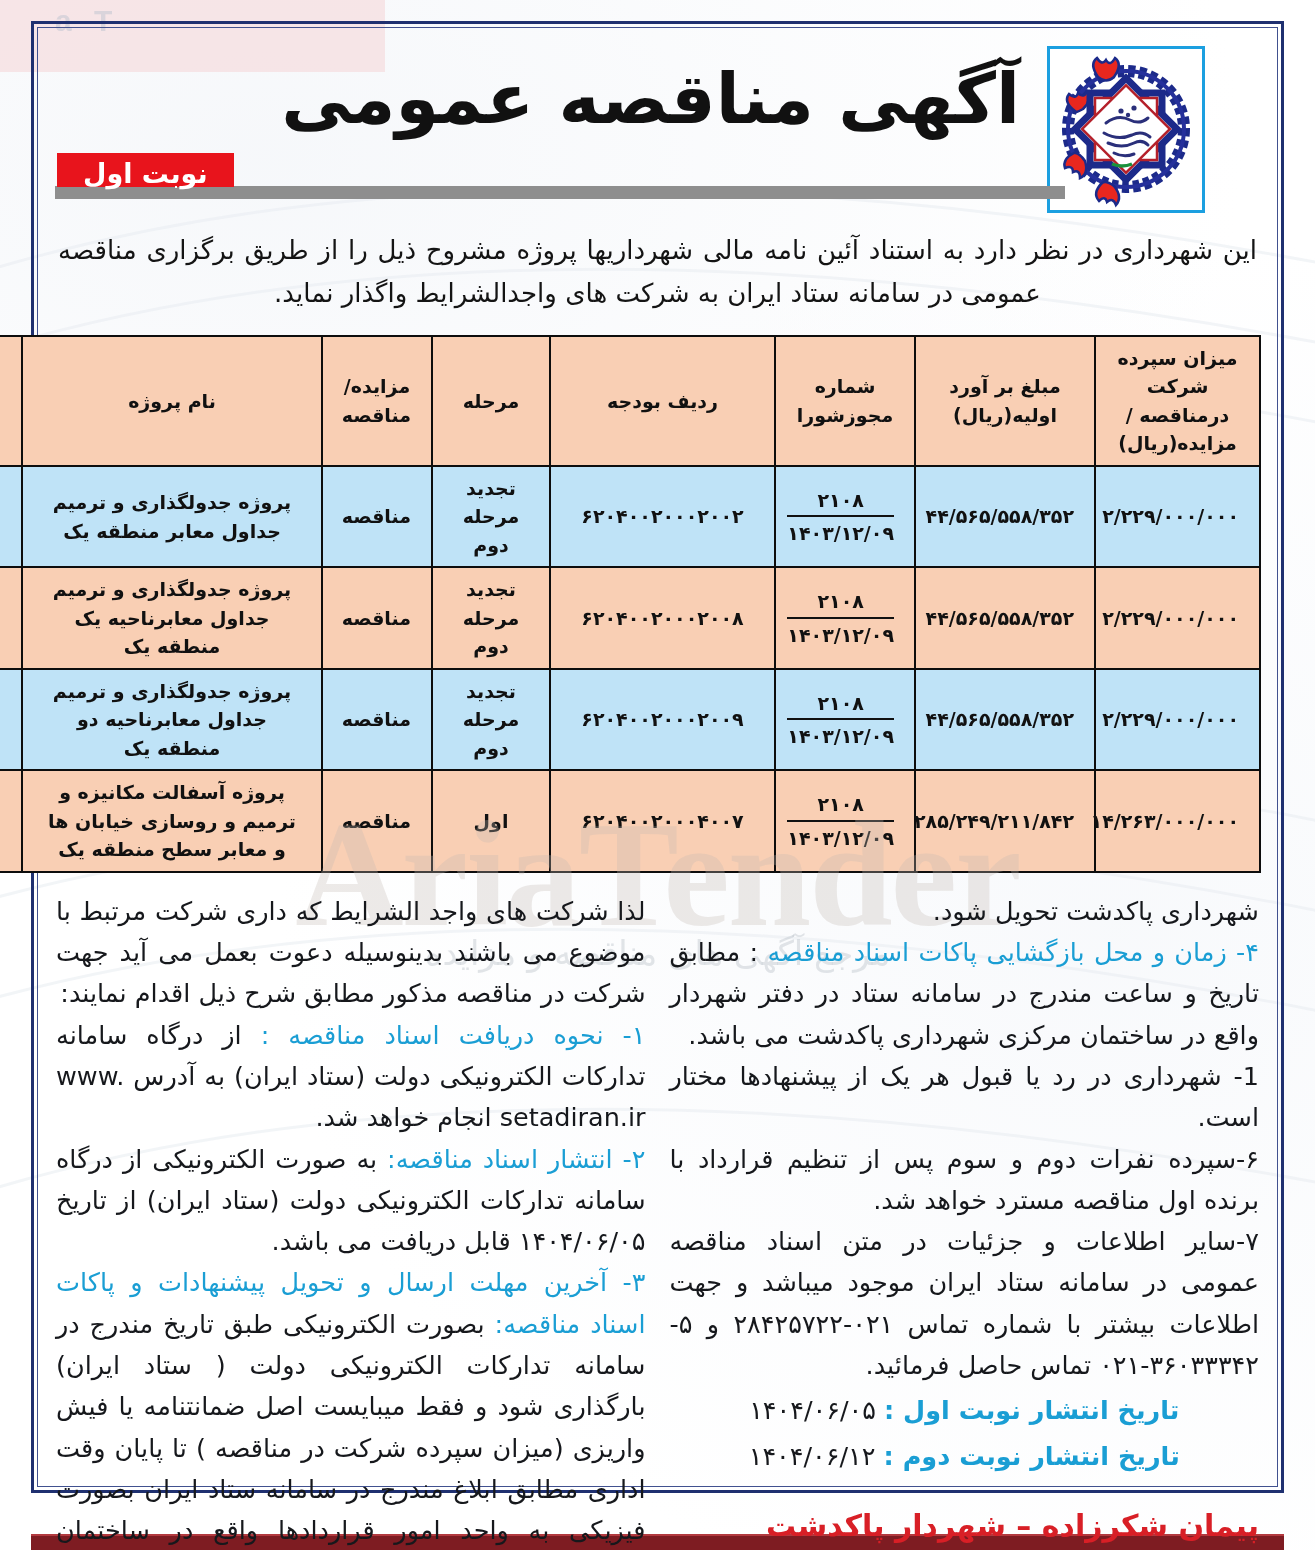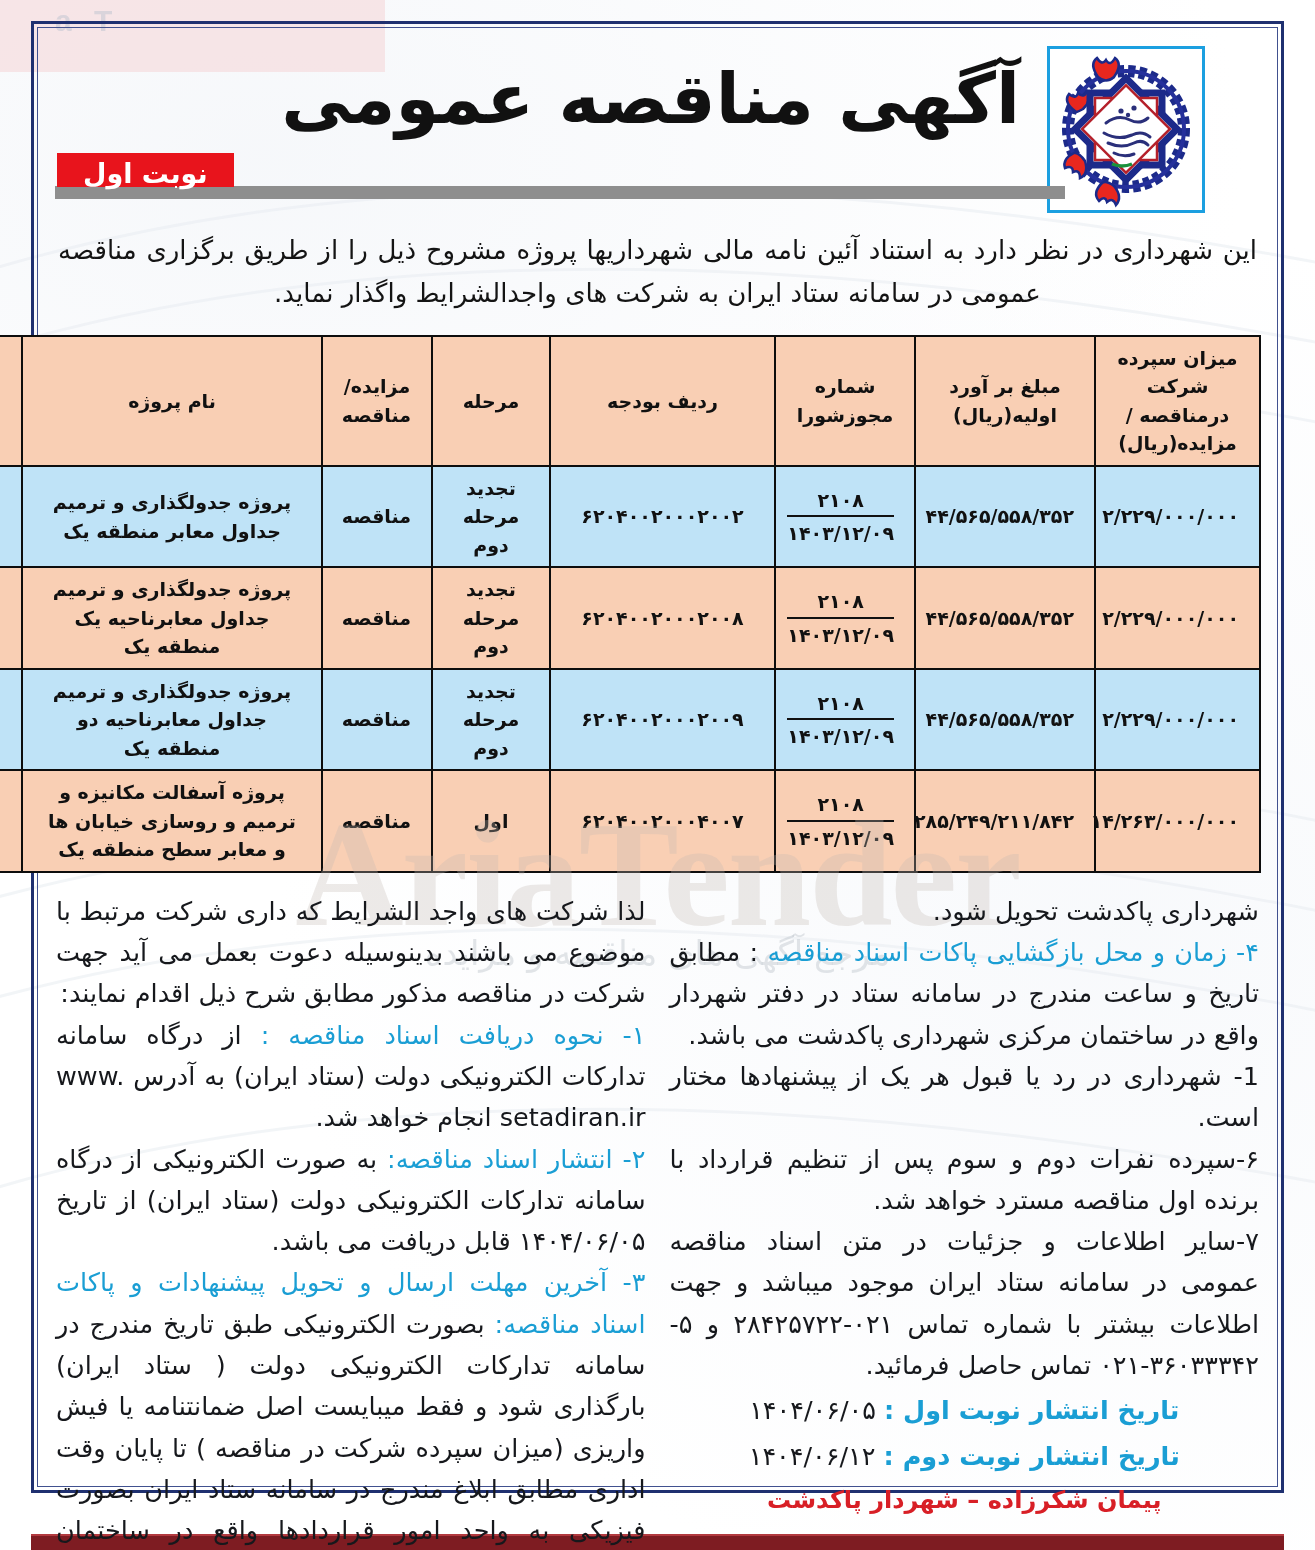--- a/index.html
+++ b/index.html
@@ -259,24 +259,23 @@
   .date-line {
     margin-top: 4px;
     text-align: center;
     font-size: 25.5px;
   }
   .date-label {
     color: #1a9ed4;
     font-weight: bold;
   }
   .signature {
-    margin-top: 4px;
-    text-align: center;
+    margin-top: 25px;
     color: #d81f26;
-    font-size: 24px;
+    font-size: 30px;
     font-weight: bold;
   }
 </style>
 </head>
 <body>
 
 <div class="bg-wash"></div>
 <svg class="arc-lines" width="1315" height="1550" viewBox="0 0 1315 1550">
   <g fill="none" stroke="#e9edf2" stroke-width="3">
     <path d="M -200 340 Q 420 60 1500 300"></path>

